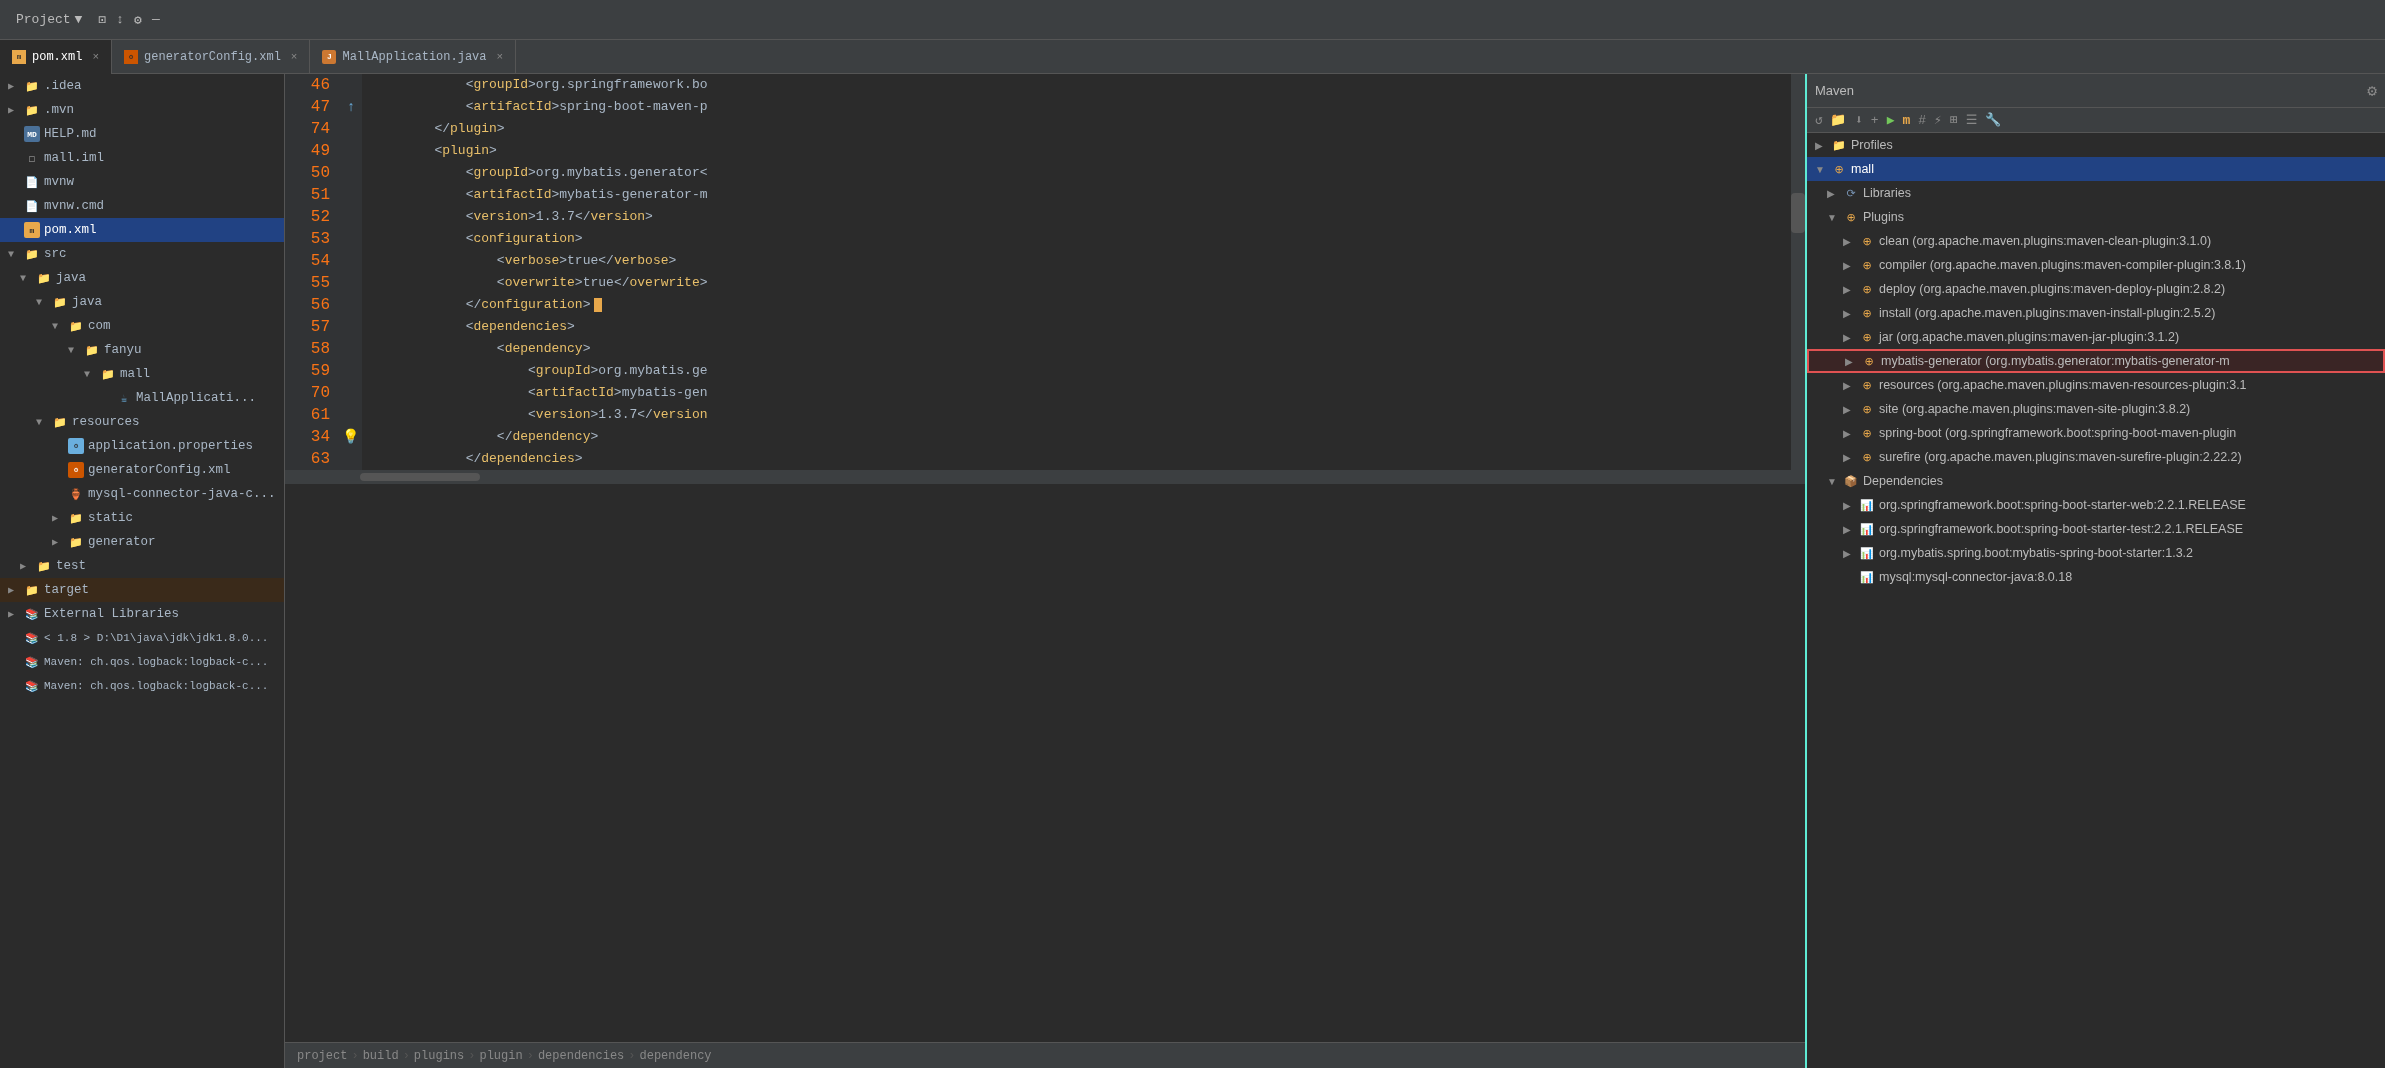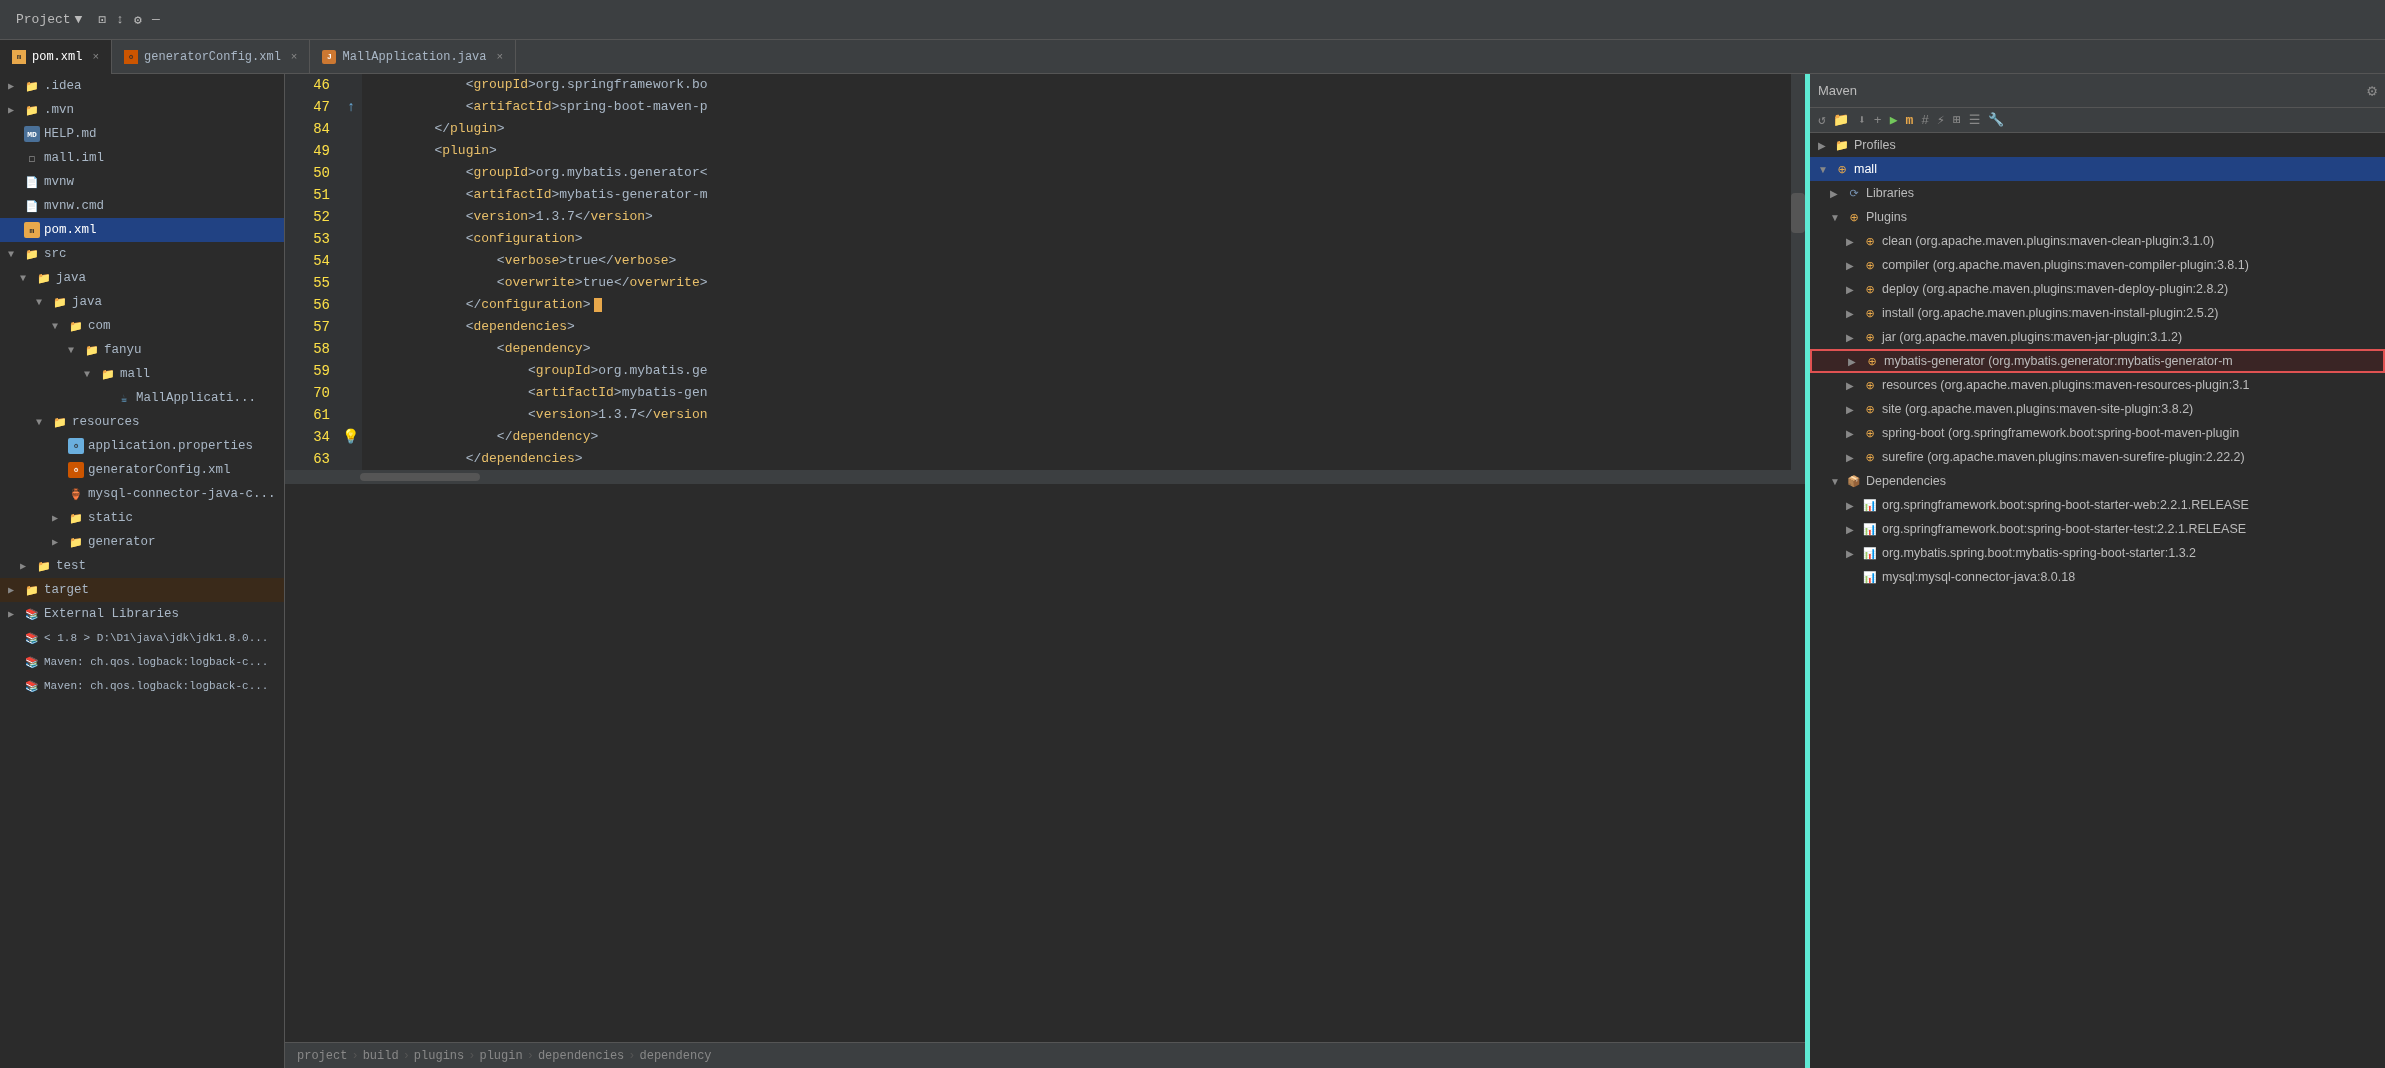--- a/index.html
+++ b/index.html
@@ -141,22 +141,22 @@
       text-align: right;
       padding: 0 10px 0 0;
       user-select: none;
       flex-shrink: 0;
     }
     .line-number {
       height: 22px;
       display: flex;
       align-items: center;
       justify-content: flex-end;
-      font-size: 14px;
-      color: #fde047;
+      font-size: 16px;
+      color: #f97316;
     }
     .code-lines {
       flex: 1;
       padding-left: 10px;
     }
     .code-line {
       height: 22px;
       display: flex;
       align-items: center;
       white-space: pre;
@@ -182,21 +182,21 @@
     }
     .breadcrumb-item {
       color: #888;
     }
     .breadcrumb-sep { margin: 0 4px; color: #555; }
 
     
     .right-panel {
       width: 580px;
       background: #2b2b2b;
-      border-left: 5px solid #5eead4;
+      border-left: 2px solid #5eead4;
       display: flex;
       flex-direction: column;
       flex-shrink: 0;
     }
     .maven-header {
       display: flex;
       align-items: center;
       justify-content: space-between;
       height: 34px;
       background: #3c3f41;
@@ -444,21 +444,21 @@
     </div>
   </div>
 
   <div class="editor-panel">
     <div class="editor-content">
       <div class="code-area">
 
         <div class="line-numbers">
           <div class="line-number">46</div>
           <div class="line-number">47</div>
-          <div class="line-number">84</div>
+          <div class="line-number">74</div>
           <div class="line-number">49</div>
           <div class="line-number">50</div>
           <div class="line-number">51</div>
           <div class="line-number">52</div>
           <div class="line-number">53</div>
           <div class="line-number">54</div>
           <div class="line-number">55</div>
           <div class="line-number">56</div>
           <div class="line-number">57</div>
           <div class="line-number">58</div>

